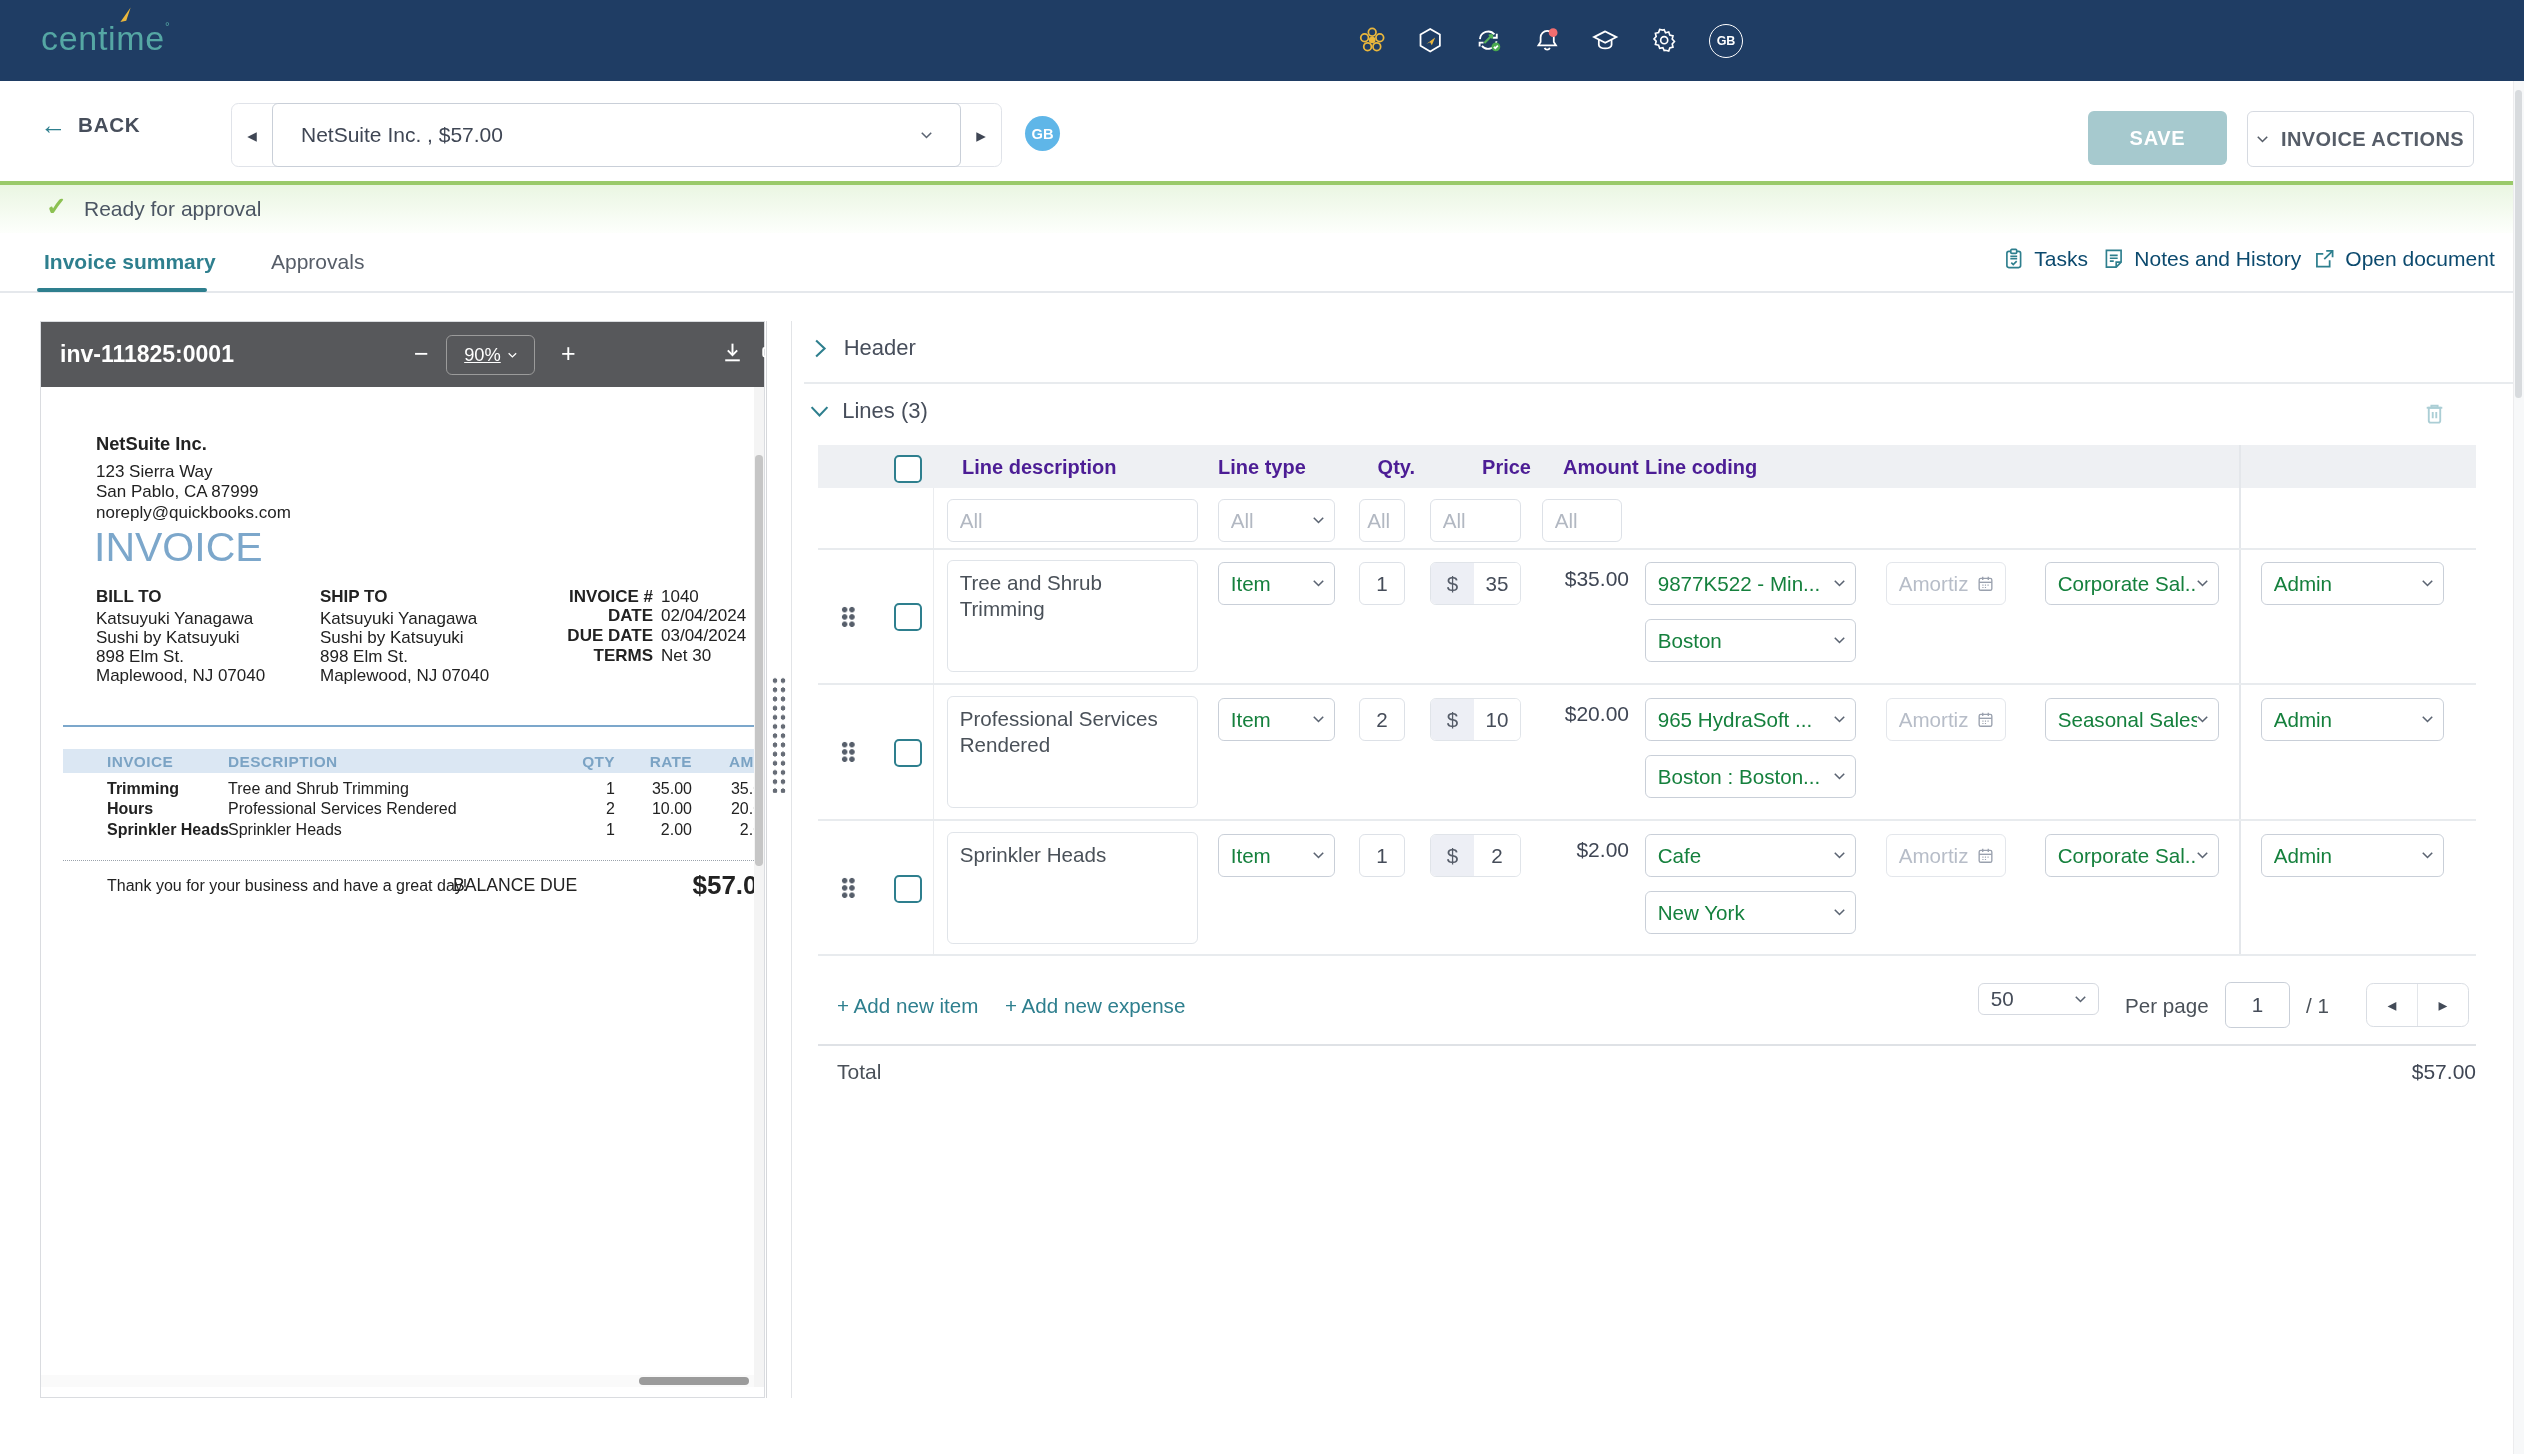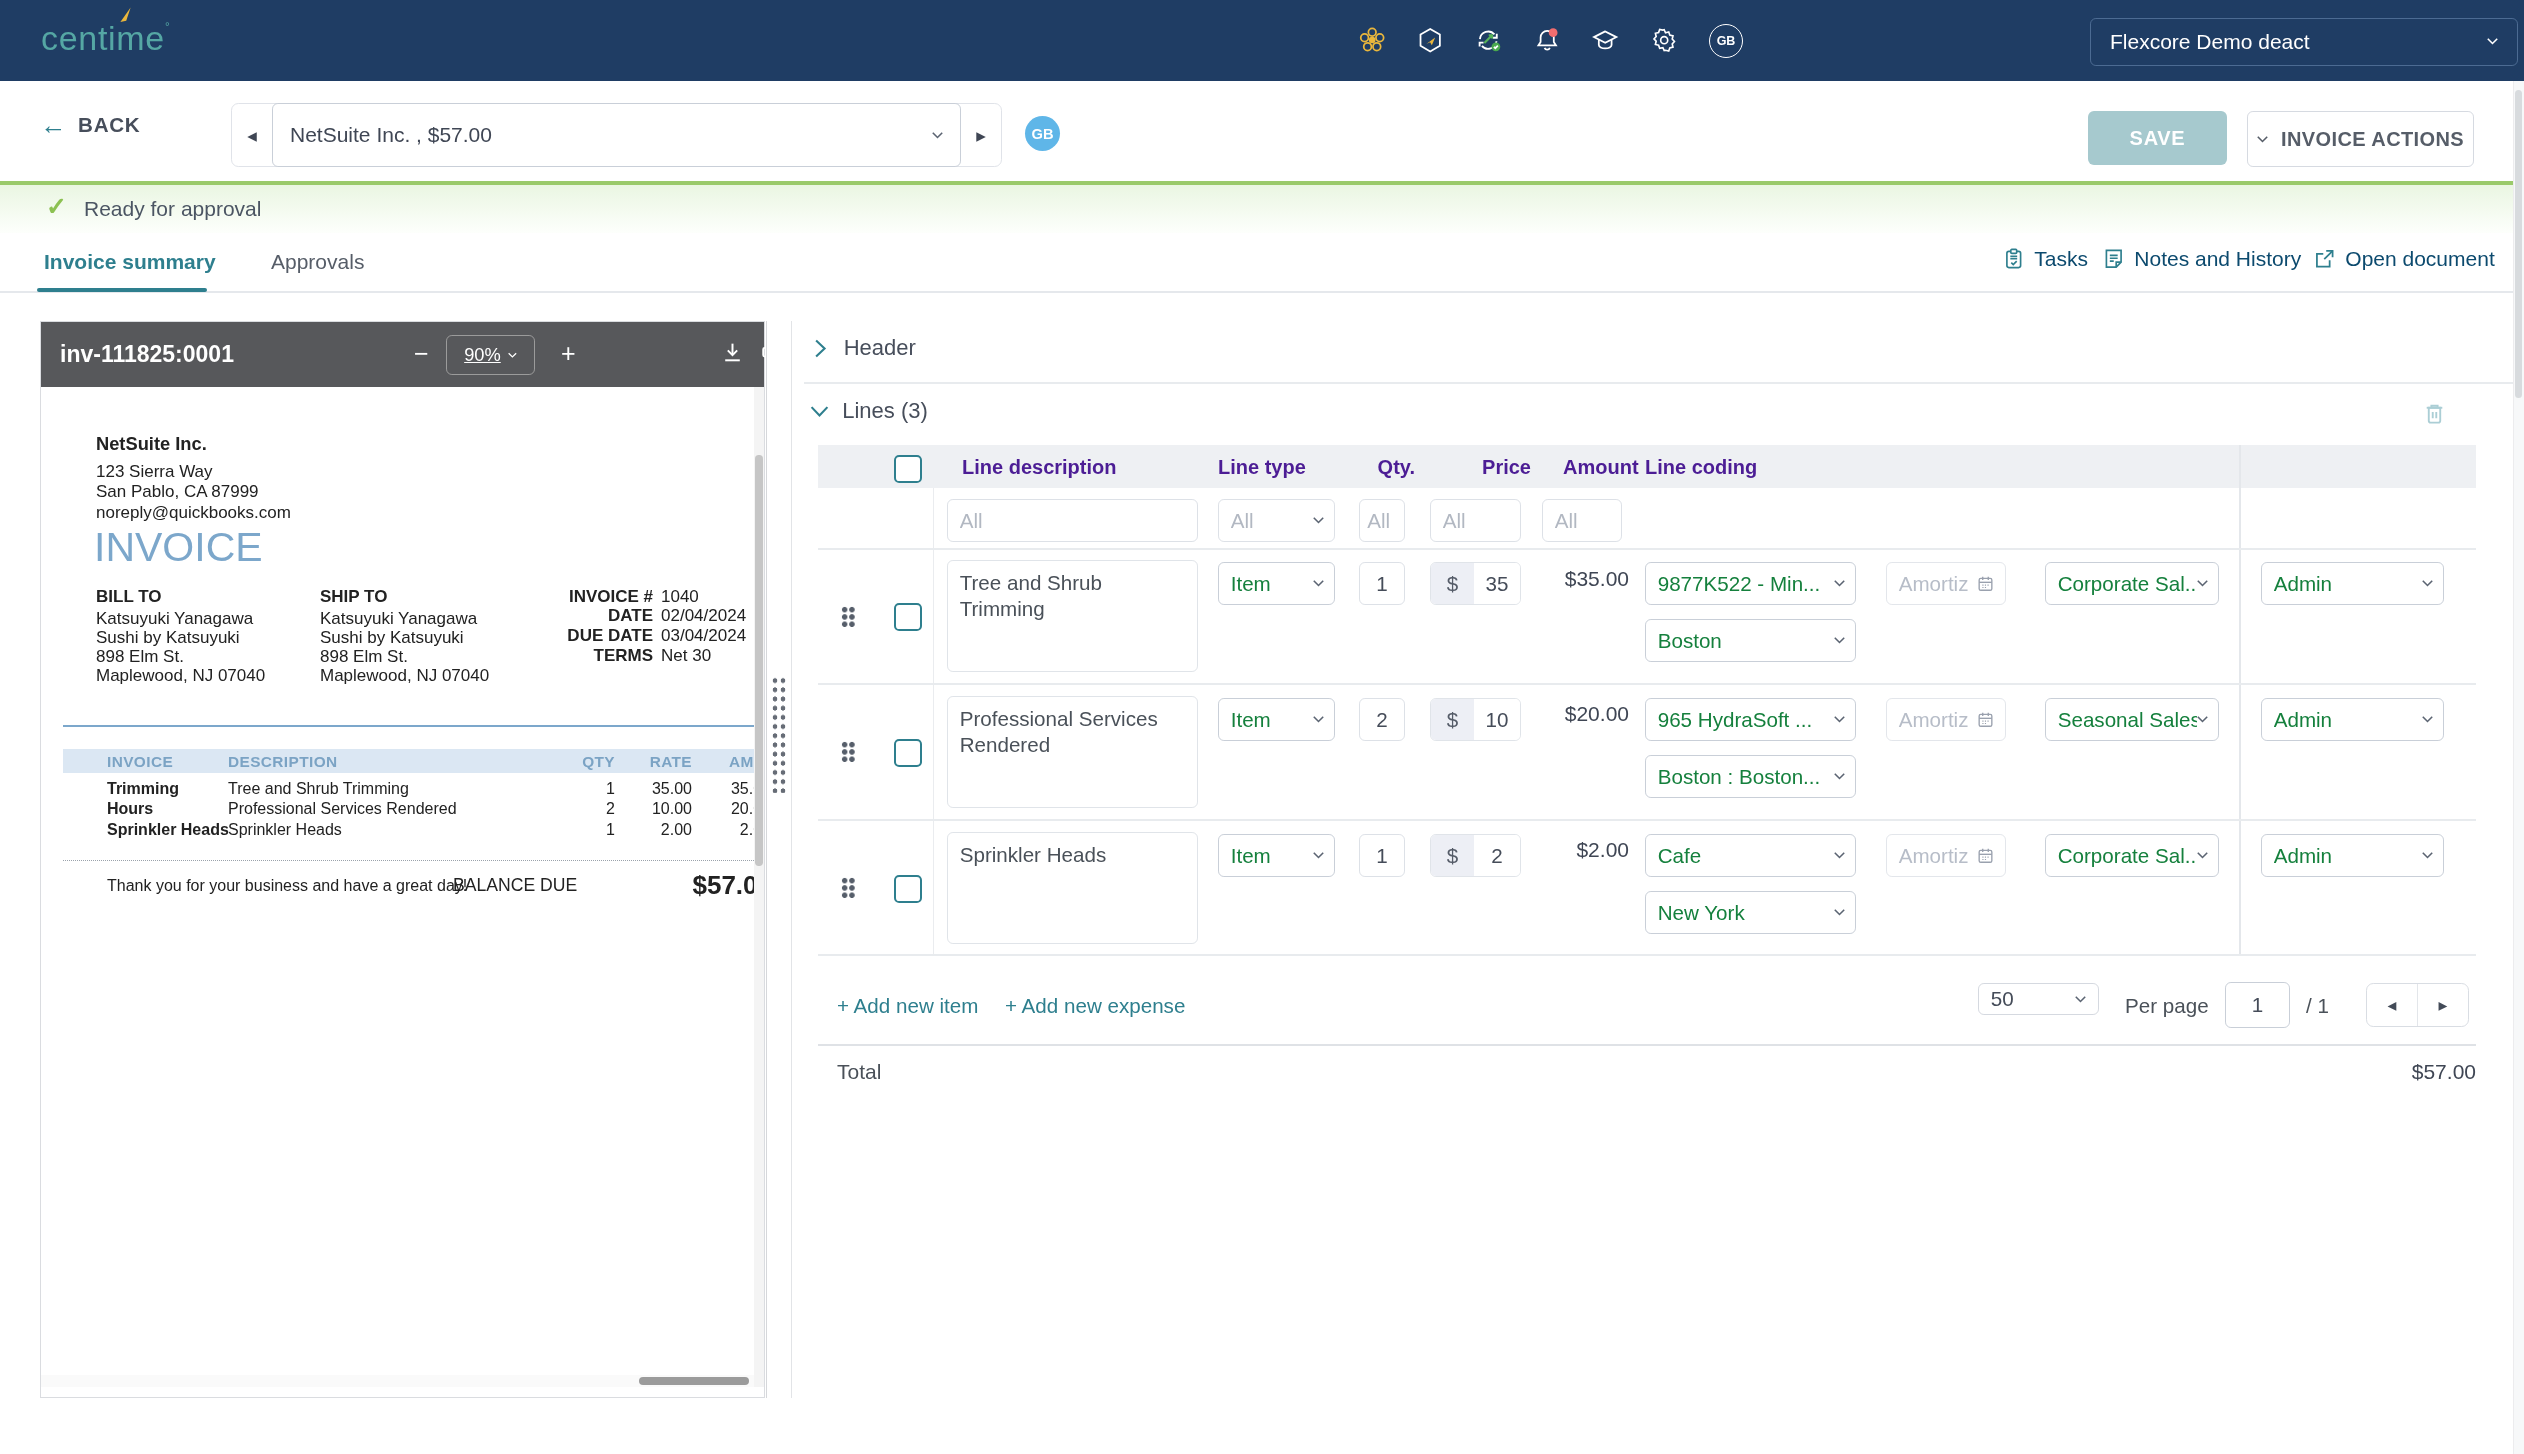--- a/index.html
+++ b/index.html
@@ -18,21 +18,21 @@
   .co-select{position:absolute;left:2090px;top:17.6px;width:388px;height:46px;border:1.5px solid #4c6b92;border-radius:5.9px;
     display:flex;align-items:center;justify-content:space-between;padding:0 19px;color:#fff;font-size:21px;cursor:pointer;}
   
   .back{position:absolute;left:40px;top:112px;display:flex;align-items:center;gap:11.7px;cursor:pointer;}
   .back .arr{color:#2e7f8e;font-size:26.4px;line-height:26.4px;}
   .back .txt{color:#474e5b;font-size:20.6px;font-weight:600;letter-spacing:0.7px;}
   .invsel{position:absolute;left:231px;top:103px;width:769px;height:62px;border:1.5px solid #e0e3e9;border-radius:7.3px;
     display:flex;align-items:stretch;background:#fff;}
   .invsel .nbtn{width:40px;display:flex;align-items:center;justify-content:center;color:#3f4654;font-size:19px;cursor:pointer;}
   .invsel .mid{flex:1;border:1.5px solid #c9cfd8;border-radius:5.9px;margin:-0.7px 0;display:flex;align-items:center;
-    justify-content:space-between;padding:0 17px;font-size:21px;color:#3f4654;cursor:pointer;background:#fff;}
+    justify-content:space-between;padding:0 28px;font-size:21px;color:#3f4654;cursor:pointer;background:#fff;}
   .tb-avatar{position:absolute;left:1025px;top:116px;width:35px;height:35px;border-radius:50%;background:#5fb6e8;color:#fff;
     font-size:14.7px;font-weight:700;display:flex;align-items:center;justify-content:center;}
   .save{position:absolute;left:2088px;top:111px;width:139px;height:54px;background:#a6c9ce;border:none;border-radius:5.9px;
     color:#fff;font-size:20px;font-weight:600;letter-spacing:0.7px;cursor:default;}
   .invact{position:absolute;left:2247px;top:111px;width:225px;height:54px;background:#fff;border:1.5px solid #d6dae1;border-radius:5.9px;
     color:#565d68;font-size:20px;font-weight:600;letter-spacing:0.4px;display:flex;align-items:center;justify-content:center;gap:13.2px;cursor:pointer;}
   
   .banner{position:absolute;left:0;top:181px;width:2525px;height:48px;border-top:4.4px solid #9aca6a;
     background:linear-gradient(#eaf6e2,#fdfffc);}
   .banner .chk{position:absolute;left:46px;top:7.3px;color:#8cc152;font-size:25px;font-weight:700;}
@@ -159,26 +159,20 @@
     </div>
     <div class="nico">
       <svg width="26.4" height="26.4" viewBox="0 0 24 24" fill="none" stroke="#fff" stroke-width="1.5">
         <circle cx="12" cy="12" r="3.2"></circle>
         <path d="M12 2.5l1.2 2.7 2.9-.6 1 2.8 2.9.7-.7 2.9 2 2.2-2 2.2.7 2.9-2.9.7-1 2.8-2.9-.6L12 21.5l-1.2-2.7-2.9.6-1-2.8-2.9-.7.7-2.9-2-2.2 2-2.2-.7-2.9 2.9-.7 1-2.8 2.9.6z"></path>
       </svg>
     </div>
     <div class="nav-avatar">GB</div>
   </div>
 
-  <div class="co-select">
-    <span>Flexcore Demo deact</span>
-    <svg class="caret" viewBox="0 0 14 9" fill="none" stroke="#fff" stroke-width="2">
-        <path d="M1 1l6 6 6-6"></path>
-      </svg>
-  </div>
 </div>
 
 <div class="back">
   <span class="arr">←</span>
   <span class="txt">BACK</span>
 </div>
 
 <div class="invsel">
   <div class="nbtn">◂</div>
   <div class="mid">

